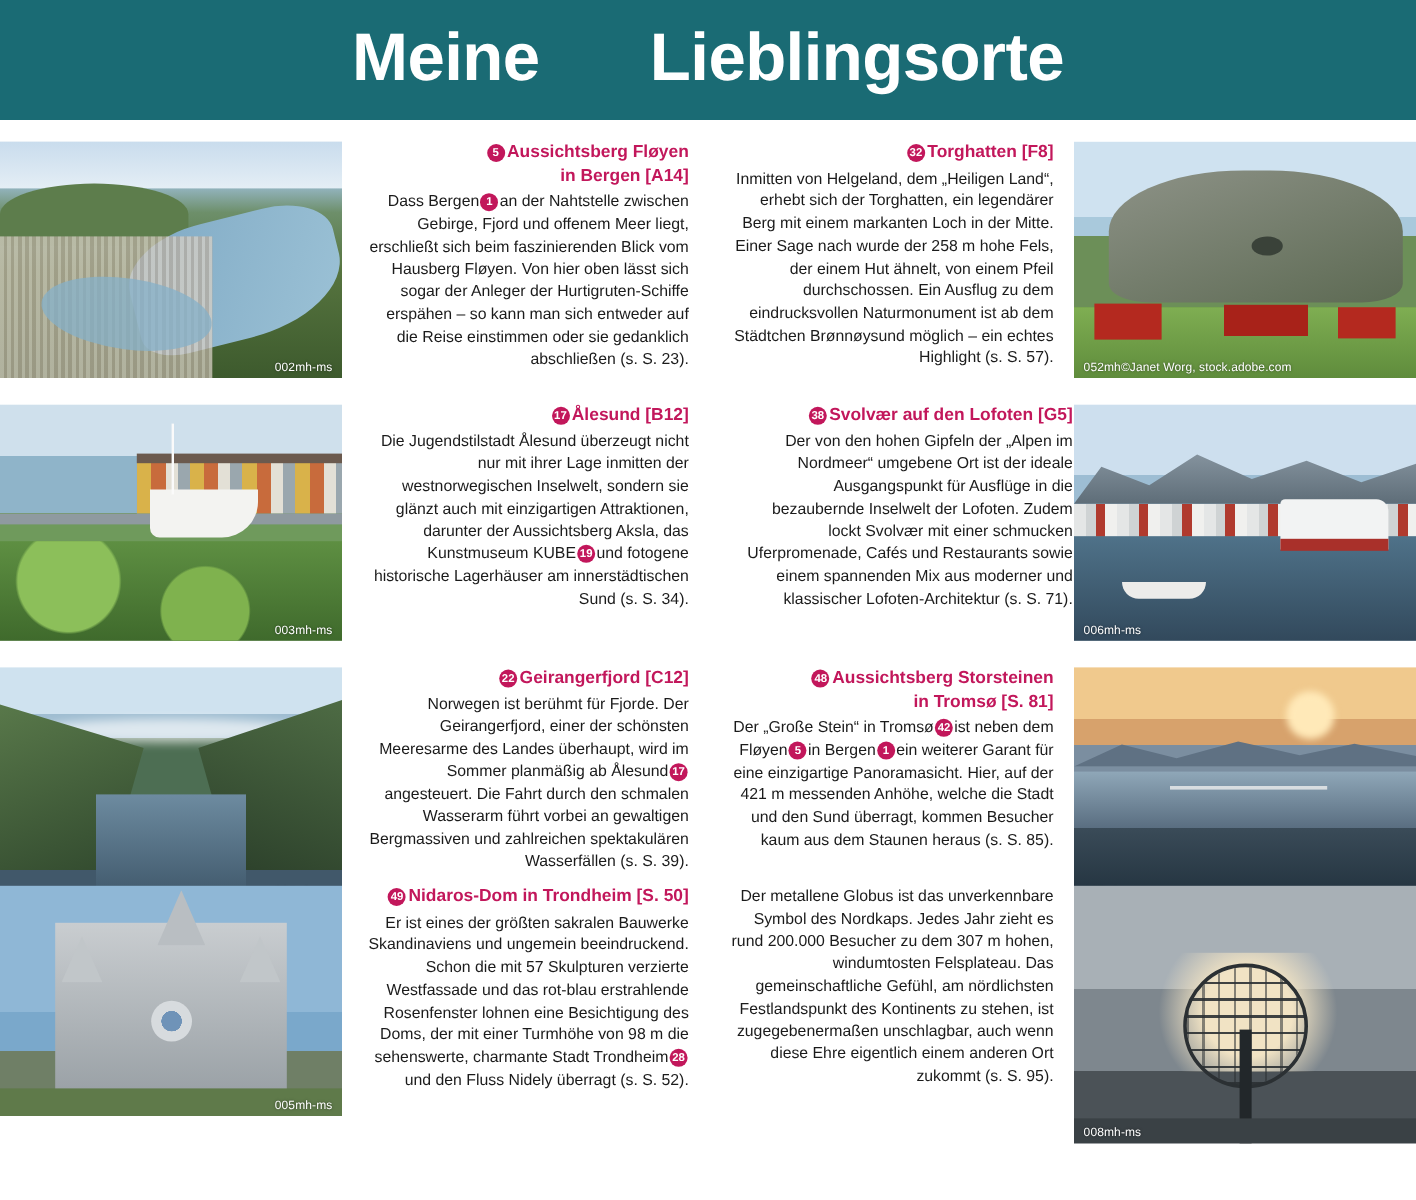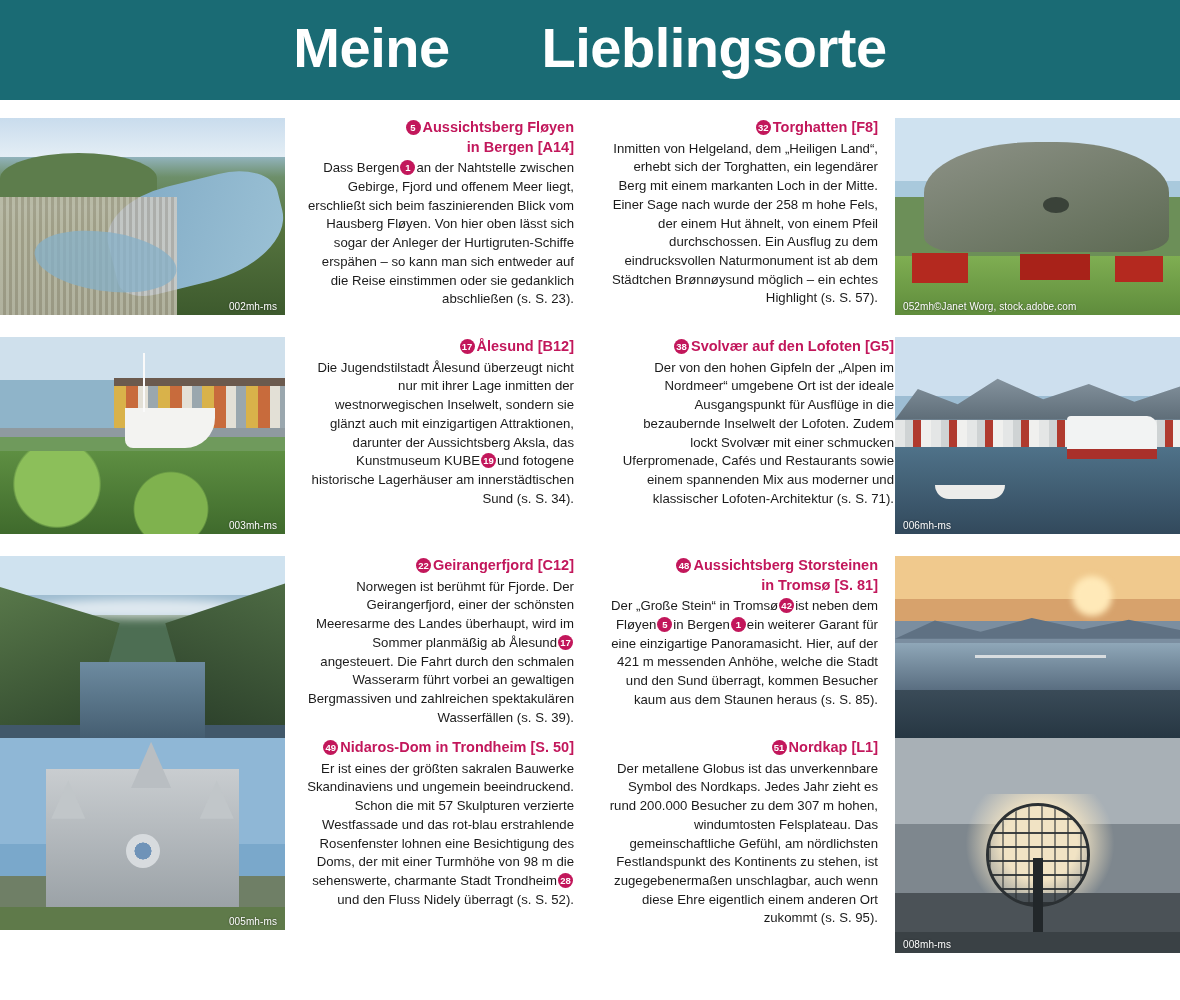--- a/index.html
+++ b/index.html
@@ -374,22 +374,19 @@
         <div class="photo photo-right" style="height:215px">
           <div class="ph nordkap">
               <div class="glow"></div>
               <div class="globe"></div>
               <div class="pole"></div>
               <div class="base"></div>
             </div>
           <div class="credit credit-left">008mh-ms</div>
         </div>
         <div class="text text-right" style="left:16px; right:auto; width:272px;">
-          <p class="headline">
-            <span class="num">51</span><span>Nordkap [L1]</span>
-          </p>
           <p class="body"><span>Der metallene Globus ist das unverkennbare Symbol des Nordkaps. Jedes Jahr zieht es rund 200.000 Besucher zu dem 307 m hohen, windumtosten Felsplateau. Das gemeinschaftliche Gefühl, am nördlichsten Festlandspunkt des Kontinents zu stehen, ist zugegebenermaßen unschlagbar, auch wenn diese Ehre eigentlich einem anderen Ort zukommt (s. S. 95).</span></p>
         </div>
       </div>
 
     </div>
   </div>
 </div>
 
 </body></html>

